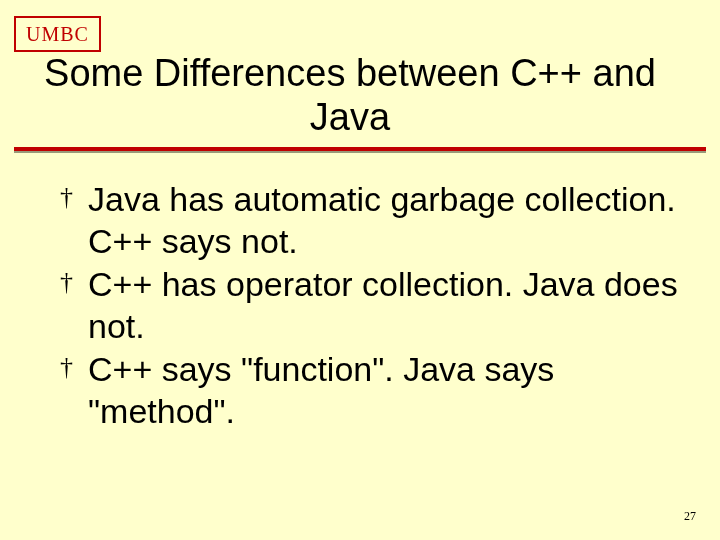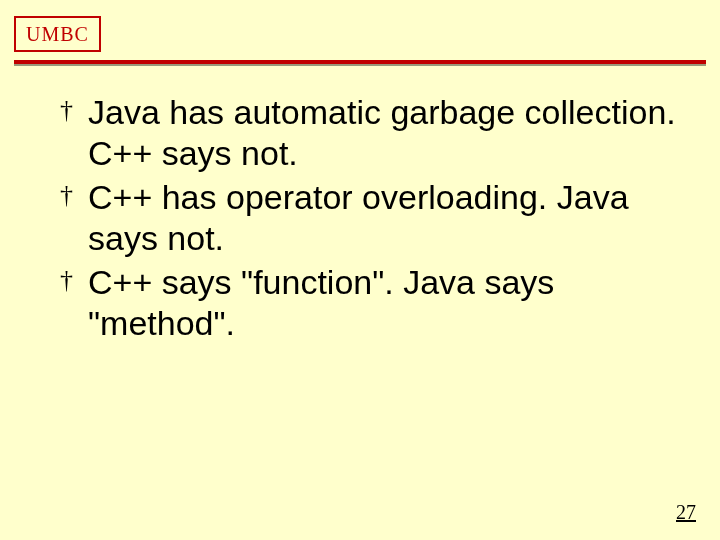--- a/index.html
+++ b/index.html
@@ -62,42 +62,42 @@
   .btext {
     font-size: 34px;
     line-height: 1.22;
     color: #000;
   }
   .pagenum {
     position: absolute;
     right: 24px;
     bottom: 16px;
     font-family: Georgia, "Times New Roman", serif;
-    font-size: 20px;
+    font-size: 12px;
     color: #000;
-    text-decoration: underline;
   }
 </style>
 </head>
 <body>
 
 <div class="header">
   <div class="umbc-box">UMBC</div>
+  <div class="title">Some Differences between C++ and Java</div>
 </div>
 
 <div class="rule"></div>
 
 <div class="content">
   <div class="bullet">
     <div class="dagger">†</div>
     <div class="btext">Java has automatic garbage collection. C++ says not.</div>
   </div>
   <div class="bullet">
     <div class="dagger">†</div>
-    <div class="btext">C++ has operator overloading. Java says not.</div>
+    <div class="btext">C++ has operator collection. Java does not.</div>
   </div>
   <div class="bullet">
     <div class="dagger">†</div>
     <div class="btext">C++ says "function". Java says "method".</div>
   </div>
 </div>
 
 <div class="pagenum">27</div>
 
 </body></html>

